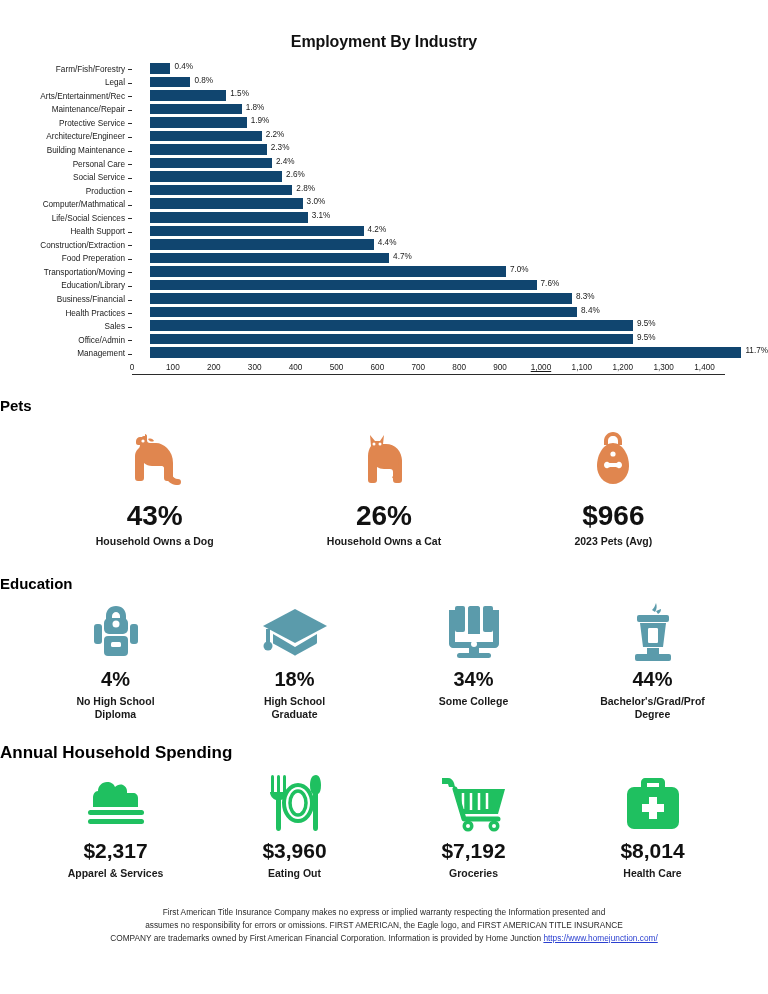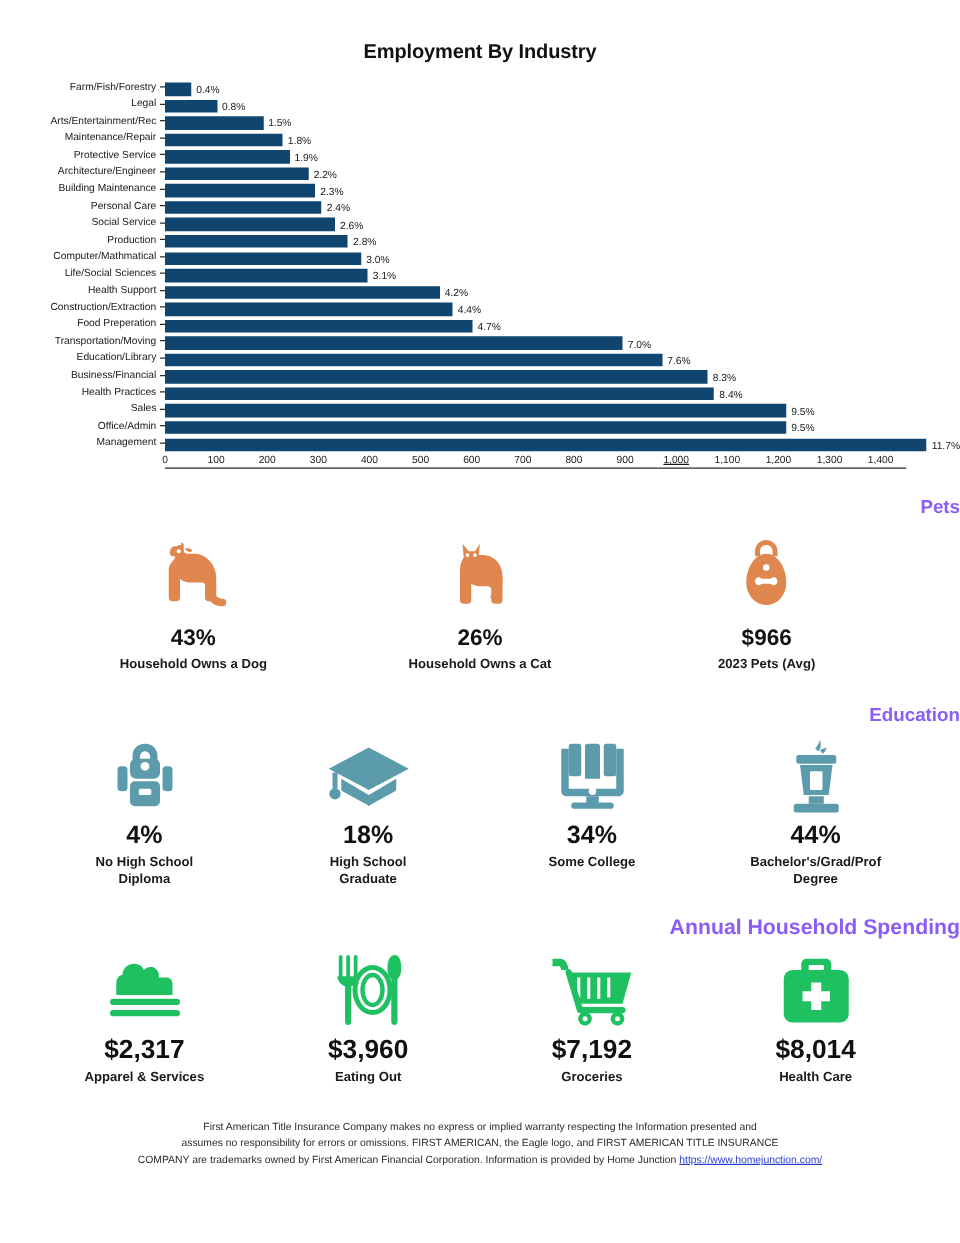--- a/index.html
+++ b/index.html
@@ -51,21 +51,22 @@
     width: 4px;
     height: 1px;
     background: #2b2b2b;
     flex: 0 0 4px;
   }
   .bar-track {
     position: relative;
     flex: 1 1 auto;
     height: 13.55px;
     display: flex;
-    align-items: flex-end;
+    align-items: flex-start;
+    margin-left: 18px;
   }
   .bar-fill {
     height: 10.5px;
     background: #10456f;
     display: block;
   }
   .bar-value {
     font-size: 8.2px;
     color: #1a1a1a;
     margin-left: 4px;
@@ -90,24 +91,24 @@
     position: absolute;
     top: 2px;
     transform: translateX(-50%);
     font-size: 8.2px;
     color: #1a1a1a;
     white-space: nowrap;
   }
 
   
   .section-title {
-    text-align: right;
+    text-align: left;
     font-size: 15px;
     font-weight: bold;
-    color: #8b5cf6;
+    color: #000000;
     margin: 0;
   }
   .stat-grid {
     display: flex;
     justify-content: space-around;
     align-items: flex-start;
     width: 100%;
   }
   .stat-cell {
     flex: 1 1 0;
@@ -132,21 +133,21 @@
   .stat-label {
     font-size: 10.5px;
     color: #1a1a1a;
     margin-top: 5px;
     line-height: 1.25;
     white-space: pre-line;
     font-weight: bold;
   }
   #pets-section { margin-top: 22px; }
   #pets-section .stat-grid { margin-top: 10px; padding: 0 40px; }
-  #pets-section .stat-value { font-size: 18px; }
+  #pets-section .stat-value { font-size: 28px; }
 
   #education-section { margin-top: 26px; }
   #education-section .stat-grid { margin-top: 8px; padding: 0 26px; }
   #education-section .stat-icon { height: 64px; }
   #education-section .stat-value { font-size: 20px; }
 
   #spending-section { margin-top: 22px; }
   #spending-section .stat-grid { margin-top: 8px; padding: 0 26px; }
   #spending-section .stat-icon { height: 64px; }
   #spending-section .stat-value { font-size: 21px; }

